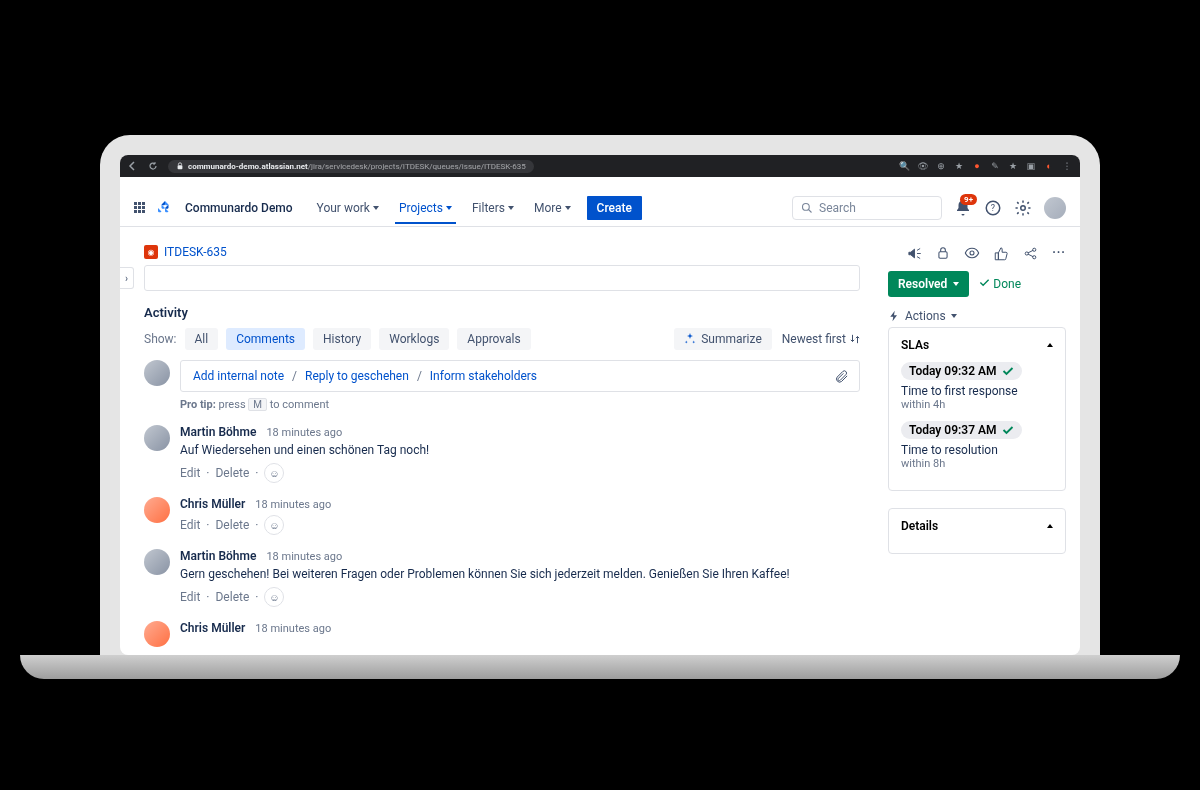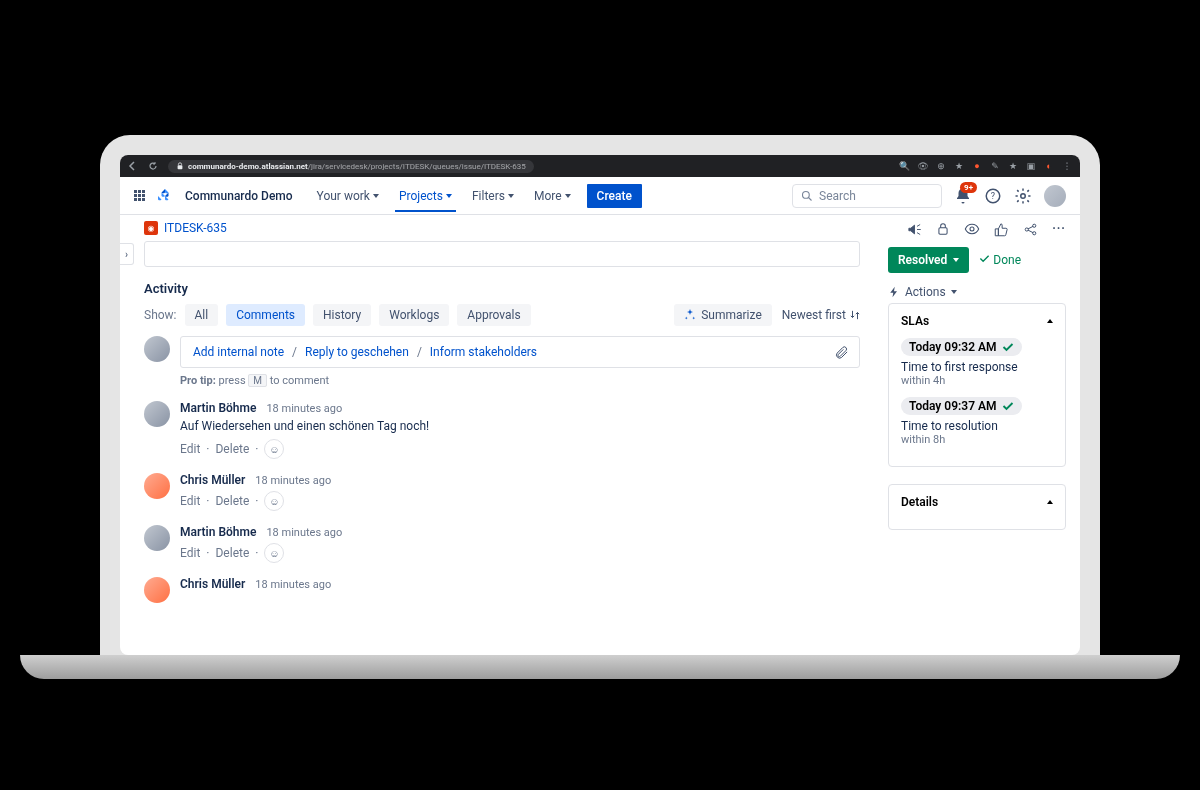--- a/index.html
+++ b/index.html
@@ -1,19 +1,19 @@
 <!DOCTYPE html>
 <html><head>
 <meta charset="utf-8">
 <style>
 * { margin:0; padding:0; box-sizing:border-box; font-family:-apple-system,BlinkMacSystemFont,"Segoe UI",Roboto,sans-serif; }
 body { background:#000; display:flex; align-items:center; justify-content:center; min-height:790px; }
 .laptop { width:1000px; background:#e5e5e5; border-radius:30px 30px 0 0; padding:20px 20px 0; position:relative; }
 .laptop::after { content:''; display:block; position:absolute; bottom:-24px; left:-80px; right:-80px; height:24px; background:linear-gradient(#cfcfcf,#9d9d9d); border-radius:0 0 40px 40px; }
-.screen { background:#fff; border-radius:8px; overflow:hidden; height:500px; display:flex; flex-direction:column; }
+.screen { background:#fff; border-radius:8px; overflow:hidden; height:500px; display:flex; flex-direction:column;gap:12px; }
 
 .browser-bar { background:#202124; height:22px; display:flex; align-items:center; padding:0 8px; gap:10px; font-size:9px; color:#9aa0a6; }
 .browser-bar .nav svg{width:10px;height:10px}
 .url-field { background:#35363a; border-radius:10px; padding:2px 8px; flex:0 1 auto; display:flex; align-items:center; gap:4px; color:#e8eaed; font-size:8px; }
 .browser-bar .spacer{flex:1}
 .browser-icons{display:flex;gap:8px;align-items:center}
 .browser-icons span{width:10px;height:10px;display:flex;align-items:center;justify-content:center;font-size:9px}
 
 .topnav { height:38px; border-bottom:1px solid #dfe1e6; display:flex; align-items:center; padding:0 14px; gap:12px; font-size:12px; color:#42526e; }
 .topnav .apps{display:grid;grid-template-columns:repeat(3,3px);grid-template-rows:repeat(3,3px);gap:1px}
@@ -276,20 +276,21 @@
                 </div>
               </div>
             </div>
             <div class="comment">
               <div class="av "></div>
               <div class="content">
                 <div class="hdr">
                   <span class="author">Martin Böhme</span>
                   <span class="time">18 minutes ago</span>
                 </div>
+                <div class="text">Gern geschehen! Bei weiteren Fragen oder Problemen können Sie sich jederzeit melden. Genießen Sie Ihren Kaffee!</div>
                 <div class="actions">
                   <a>Edit</a>
                   <span>·</span>
                   <a>Delete</a>
                   <span>·</span>
                   <span class="emoji-btn">☺</span>
                 </div>
               </div>
             </div>
             <div class="comment">

